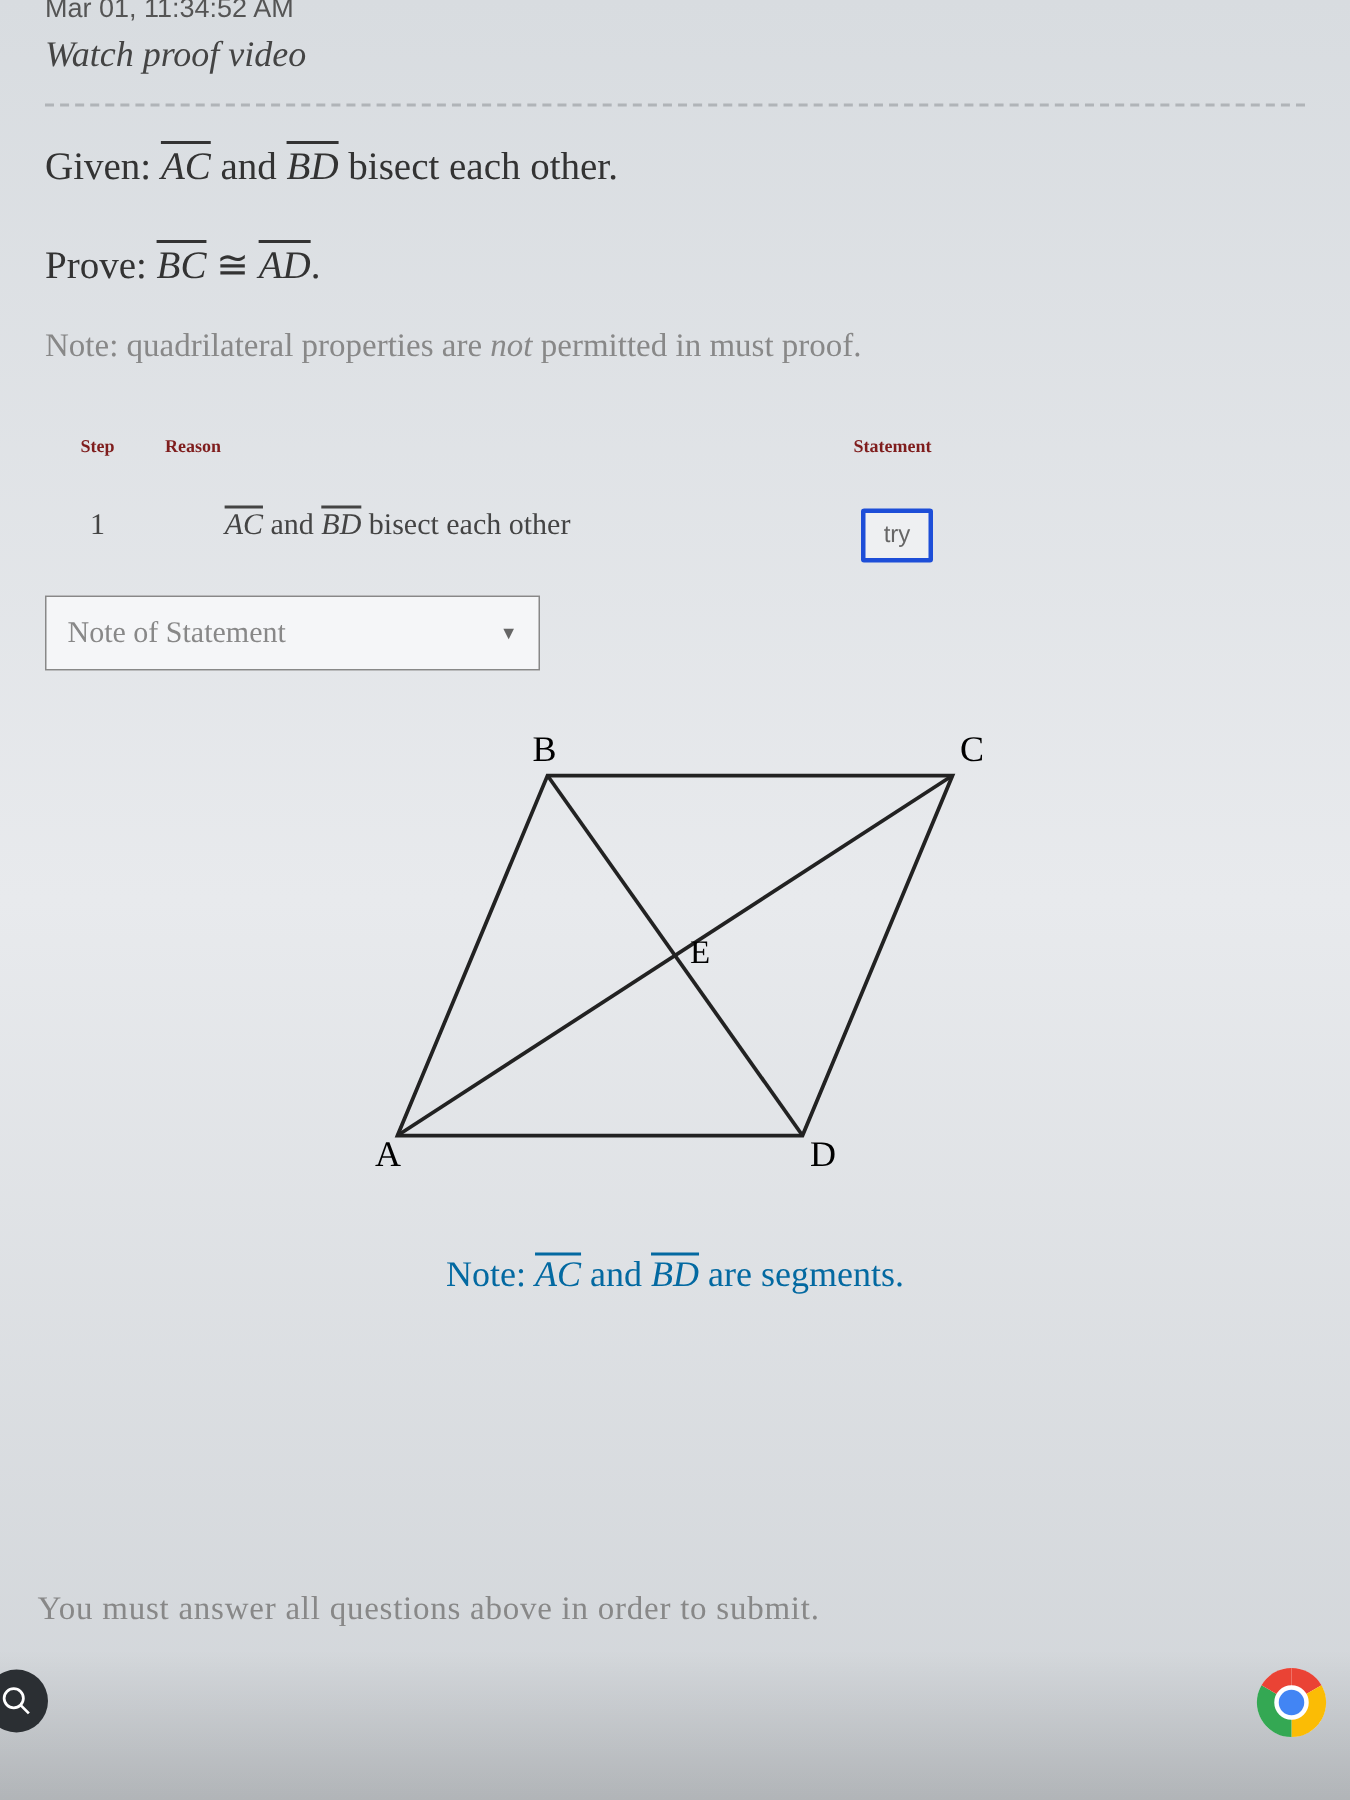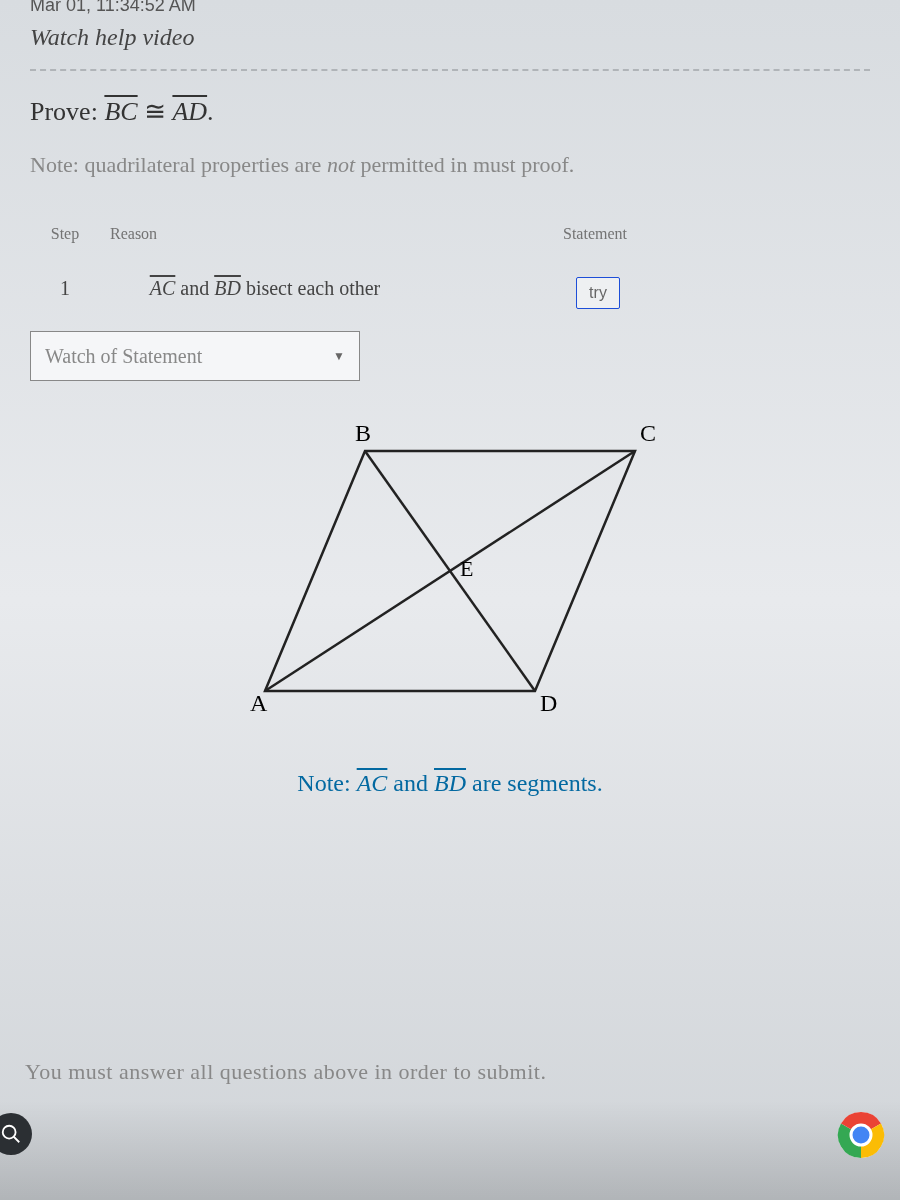--- a/index.html
+++ b/index.html
@@ -56,35 +56,35 @@
     margin-bottom: 35px;
   }
   .note-line em { font-style: italic; }
   .proof-table {
     display: grid;
     grid-template-columns: 70px 330px 330px;
     gap: 8px 0;
     margin-bottom: 30px;
   }
   .th {
-    font-weight: normal;
-    font-size: 16px;
+    font-weight: bold;
+    font-size: 12px;
     padding: 12px 10px;
-    color: #737373;
+    color: #7f1d1d;
   }
   .th.center { text-align: center; }
   .cell {
     font-size: 20px;
     padding: 14px 10px;
     color: #444;
   }
   .cell.center { text-align: center; }
   .try-btn {
     display: inline-block;
-    border: 1px solid #1d4ed8;
+    border: 3px solid #1d4ed8;
     background: #eef0f2;
     padding: 6px 12px;
     font-size: 16px;
     font-family: sans-serif;
     color: #666;
     cursor: pointer;
     border-radius: 2px;
     margin-left: 6px;
   }
   .dropdown {
@@ -153,24 +153,27 @@
     height: 100px;
     background: linear-gradient(180deg, transparent 0%, rgba(0,0,0,0.15) 100%);
     pointer-events: none;
   }
 </style>
 </head>
 <body>
 
 <div class="page">
   <div class="timestamp">Mar 01, 11:34:52 AM</div>
-  <div class="watch-link">Watch help video</div>
+  <div class="watch-link">Watch proof video</div>
 
   <hr class="divider">
 
+  <div class="given-line">
+    <span>Given: </span><span class="overline">AC</span><span> and </span><span class="overline">BD</span><span> bisect each other.</span>
+  </div>
 
   <div class="prove-line">
     <span>Prove: </span><span class="overline">BC</span><span> ≅ </span><span class="overline">AD</span><span>.</span>
   </div>
 
   <div class="note-line">
     <span>Note: quadrilateral properties are </span><em>not</em><span> permitted in must proof.</span>
   </div>
 
   <div class="proof-table">
@@ -181,21 +184,21 @@
     <div class="cell center">1</div>
     <div class="cell center">
       <span class="overline">AC</span><span> and </span><span class="overline">BD</span><span> bisect each other</span>
     </div>
 
     <div class="cell center">
       <span class="try-btn">try</span>
     </div>
     <div class="cell" style="padding:0;">
       <div class="dropdown">
-        <span>Watch of Statement</span>
+        <span>Note of Statement</span>
         <span class="chevron">▼</span>
       </div>
     </div>
     <div class="cell"></div>
   </div>
 
   <div class="figure-area">
     <svg class="figure-svg" width="460" height="330" viewBox="0 0 460 330">
       <polygon points="45,280 145,40 415,40 315,280" fill="none" stroke="#222" stroke-width="2.5"></polygon>
       <line x1="45" y1="280" x2="415" y2="40" stroke="#222" stroke-width="2.5"></line>

